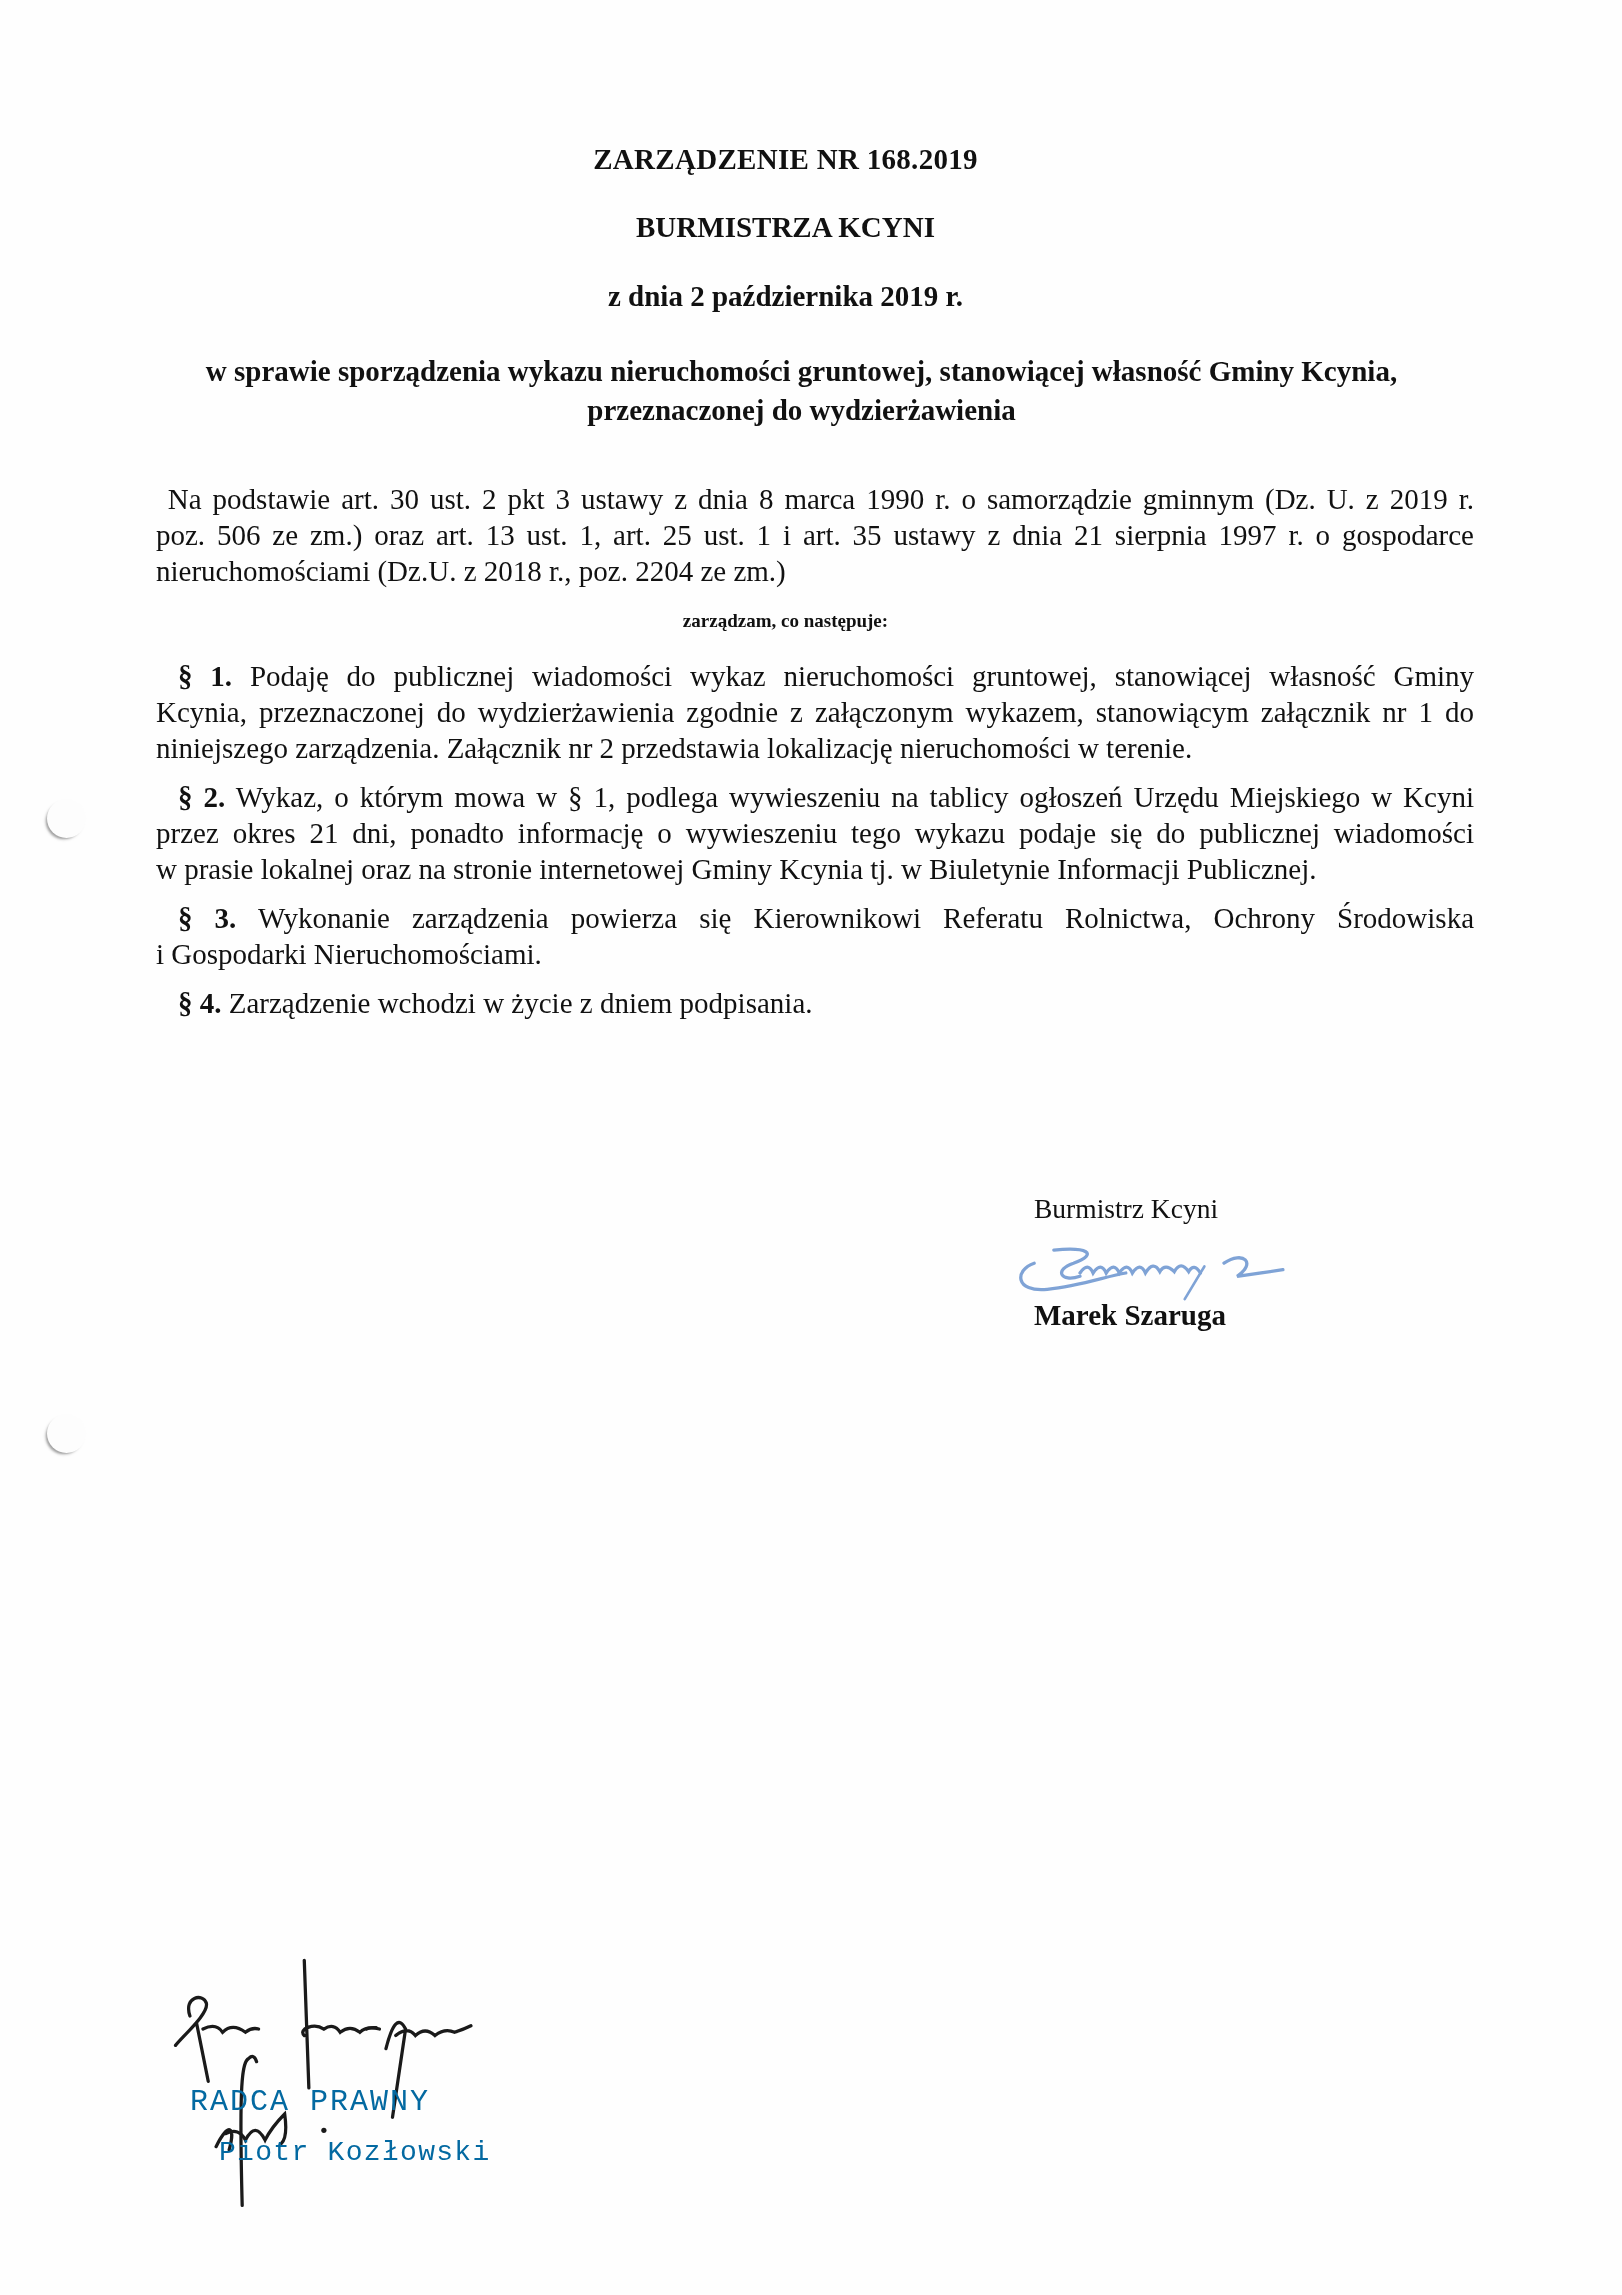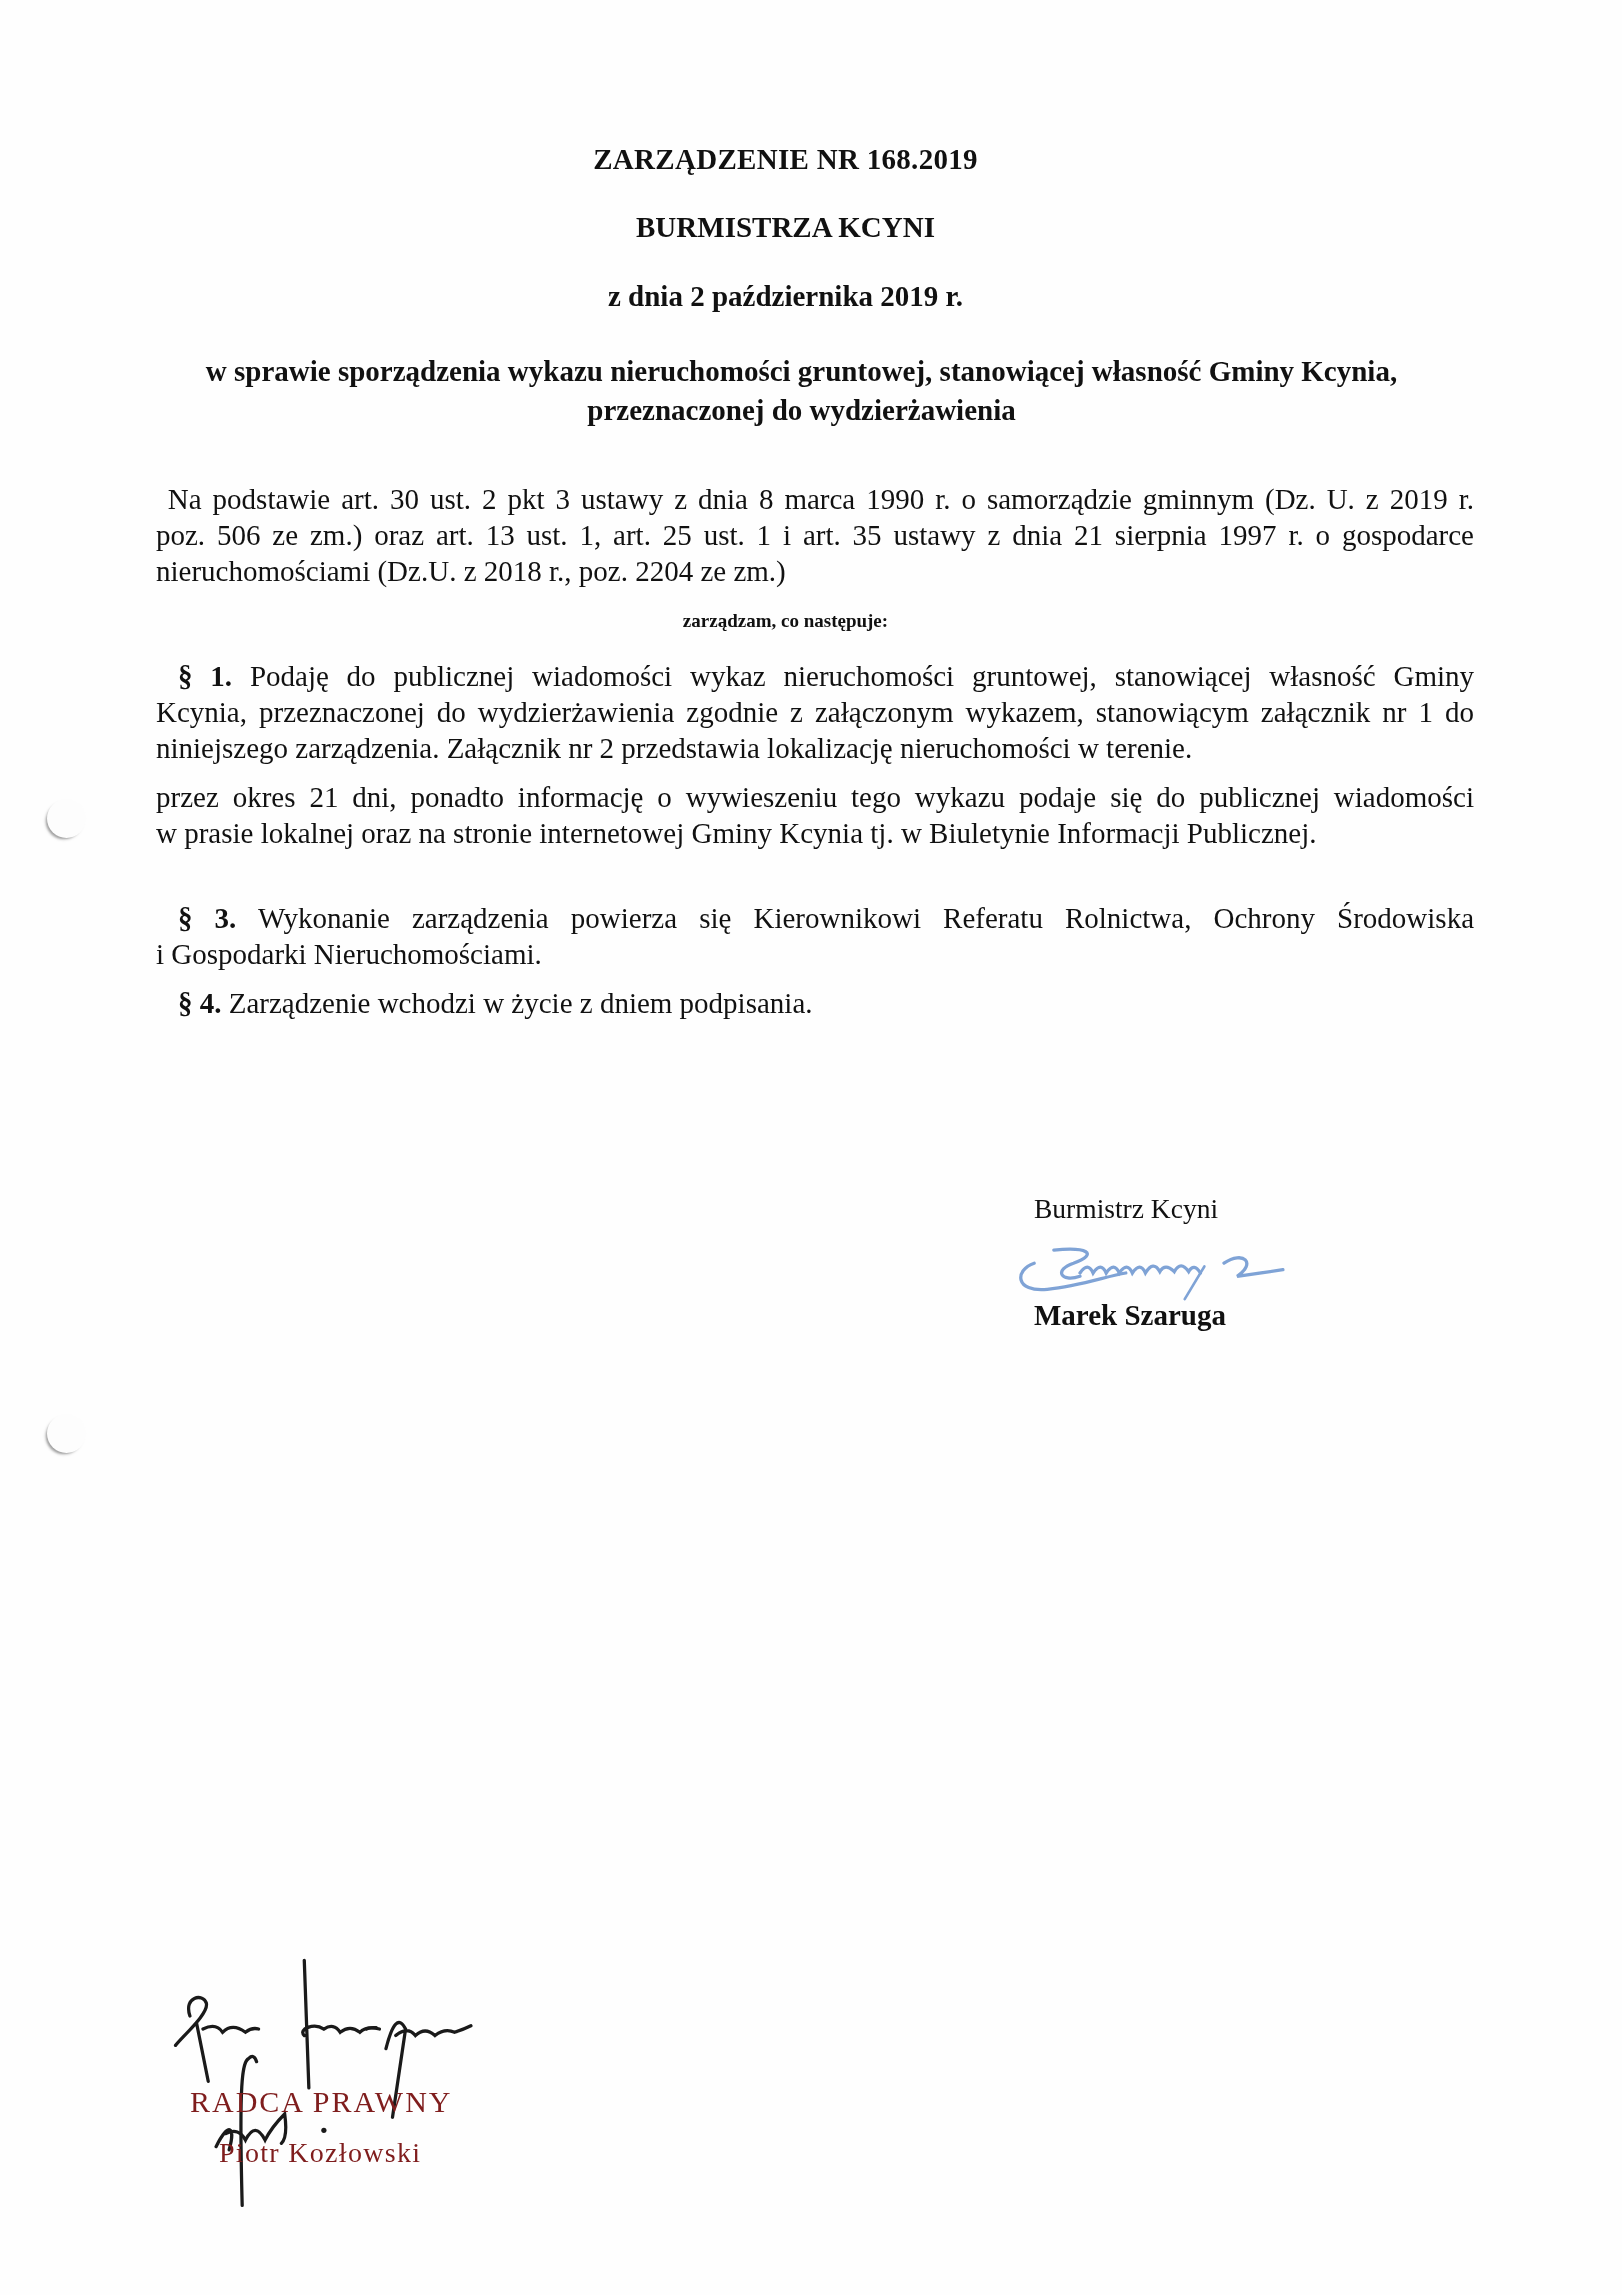--- a/index.html
+++ b/index.html
@@ -36,21 +36,21 @@
   .signer { position: absolute; left: 1034px; font-size: 27.5px; }
   .signer-title { top: 1193px; }
   .signer-name { top: 1299px; font-weight: bold; font-size: 29px; text-align: right; }
   .sig-svg { position: absolute; left: 1008px; top: 1237px; }
 
   .hole { position: absolute; width: 39px; height: 39px; border-radius: 50%;
     box-shadow: -2.6px 2.6px 2.6px -1.3px rgba(80,80,80,0.55); background: #fdfdfd; }
   .hole1 { left: 47px; top: 799px; }
   .hole2 { left: 47px; top: 1414px; }
 
-  .stamp { position: absolute; font-family: Liberation Serif, serif; color: #7f1d1d; }
+  .stamp { position: absolute; font-family: Liberation Mono, monospace; color: #0369a1; }
   .stamp-title { left: 190px; top: 2085px; font-size: 30px; letter-spacing: 2px; }
   .stamp-name { left: 219px; top: 2137px; font-size: 28px; letter-spacing: 1.3px; }
   .hand-svg { position: absolute; left: 144px; top: 1931px; }
 </style>
 </head>
 <body>
 
 <div class="page">
 
   <div class="hole hole1"></div>
@@ -72,20 +72,21 @@
 
   <div class="center ordain">zarządzam, co następuje:</div>
 
   <div class="para s1">
     <span class="line indent-sec"><b class="sec-num">§ 1.</b> <span>Podaję do publicznej wiadomości wykaz nieruchomości gruntowej, stanowiącej własność Gminy</span></span>
     <span class="line">Kcynia, przeznaczonej do wydzierżawienia zgodnie z załączonym wykazem, stanowiącym załącznik nr 1 do</span>
     <span class="line last">niniejszego zarządzenia. Załącznik nr 2 przedstawia lokalizację nieruchomości w terenie.</span>
   </div>
 
   <div class="para s2">
+    <span class="line indent-sec"><b class="sec-num">§ 2.</b> <span>Wykaz, o którym mowa w § 1, podlega wywieszeniu na tablicy ogłoszeń Urzędu Miejskiego w Kcyni</span></span>
     <span class="line">przez okres 21 dni, ponadto informację o wywieszeniu tego wykazu podaje się do publicznej wiadomości</span>
     <span class="line last">w prasie lokalnej oraz na stronie internetowej Gminy Kcynia tj. w Biuletynie Informacji Publicznej.</span>
   </div>
 
   <div class="para s3">
     <span class="line indent-sec"><b class="sec-num">§ 3.</b> <span>Wykonanie zarządzenia powierza się Kierownikowi Referatu Rolnictwa, Ochrony Środowiska</span></span>
     <span class="line last">i Gospodarki Nieruchomościami.</span>
   </div>
 
   <div class="para s4">

